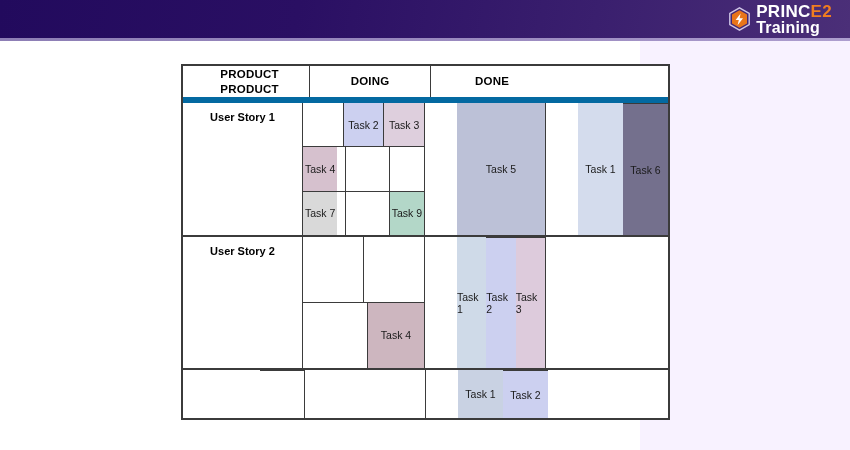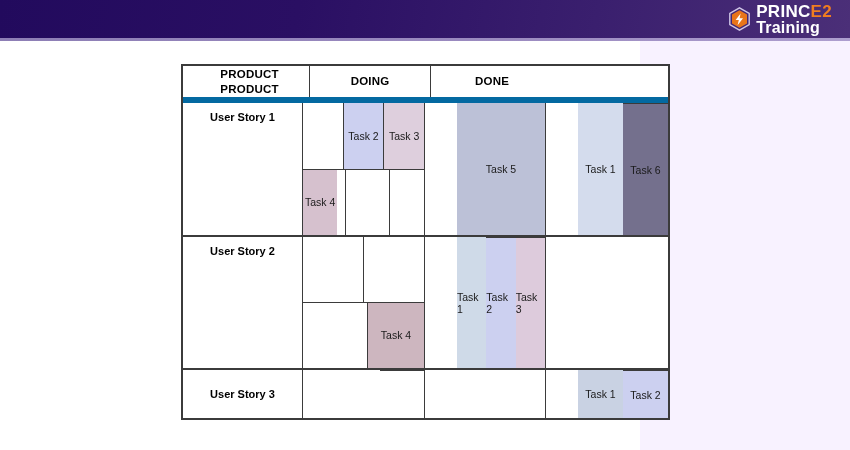--- a/index.html
+++ b/index.html
@@ -126,20 +126,25 @@
           <div class="grid-row">
             <div class="cell blank"></div>
             <div class="cell" style="background: rgb(204, 208, 240);">Task 2</div>
             <div class="cell" style="background: rgb(222, 207, 221);">Task 3</div>
           </div>
           <div class="grid-row">
             <div class="cell" style="background: rgb(214, 193, 206);">Task 4</div>
             <div class="cell blank"></div>
             <div class="cell blank"></div>
           </div>
+          <div class="grid-row">
+            <div class="cell" style="background: rgb(217, 217, 217);">Task 7</div>
+            <div class="cell blank"></div>
+            <div class="cell" style="background: rgb(179, 215, 200);">Task 9</div>
+          </div>
         </div>
       </div>
 
       <div class="col doing">
         <div class="stack">
           <div class="srow" style="background: rgb(188, 193, 215);">Task 5</div>
         </div>
       </div>
 
       <div class="col done">
@@ -171,21 +176,20 @@
           <div class="srow" style="background: rgb(207, 218, 232);">Task 1</div>
           <div class="srow" style="background: rgb(204, 208, 240);">Task 2</div>
           <div class="srow" style="background: rgb(221, 203, 220);">Task 3</div>
         </div>
       </div>
 
       <div class="col done"></div>
     </div>
 
     <div class="row r3">
-      <div class="col backlog story-label">User Story 3</div>
 
       <div class="col todo">
         <div class="stack">
           <div class="srow"></div>
           <div class="srow"></div>
         </div>
       </div>
 
       <div class="col doing"></div>
 

